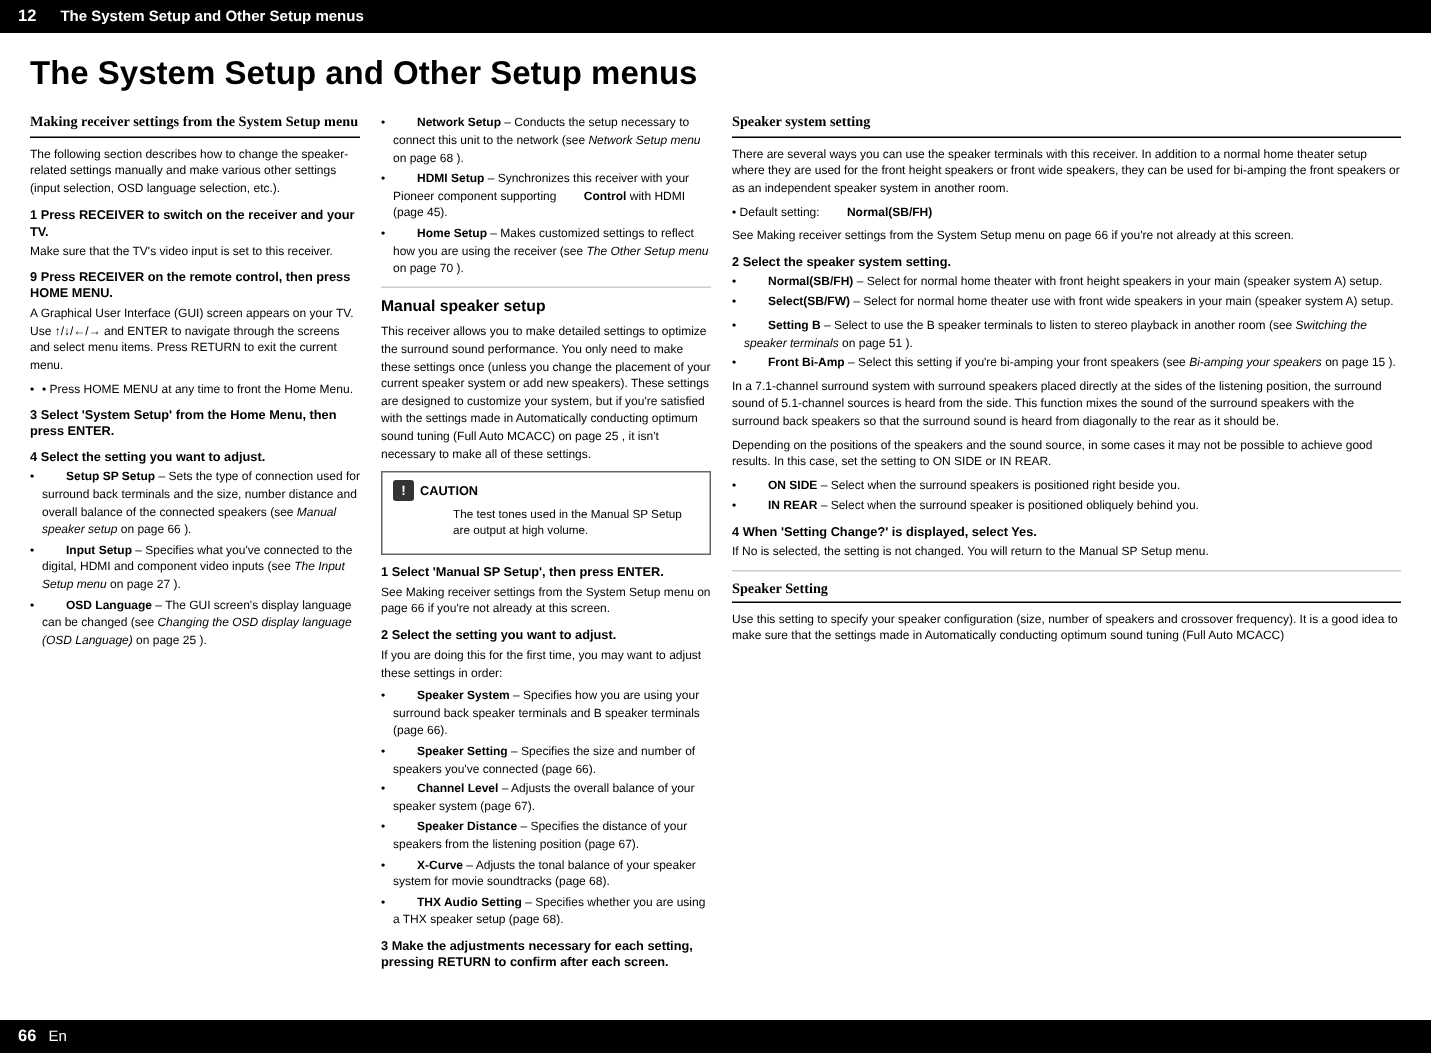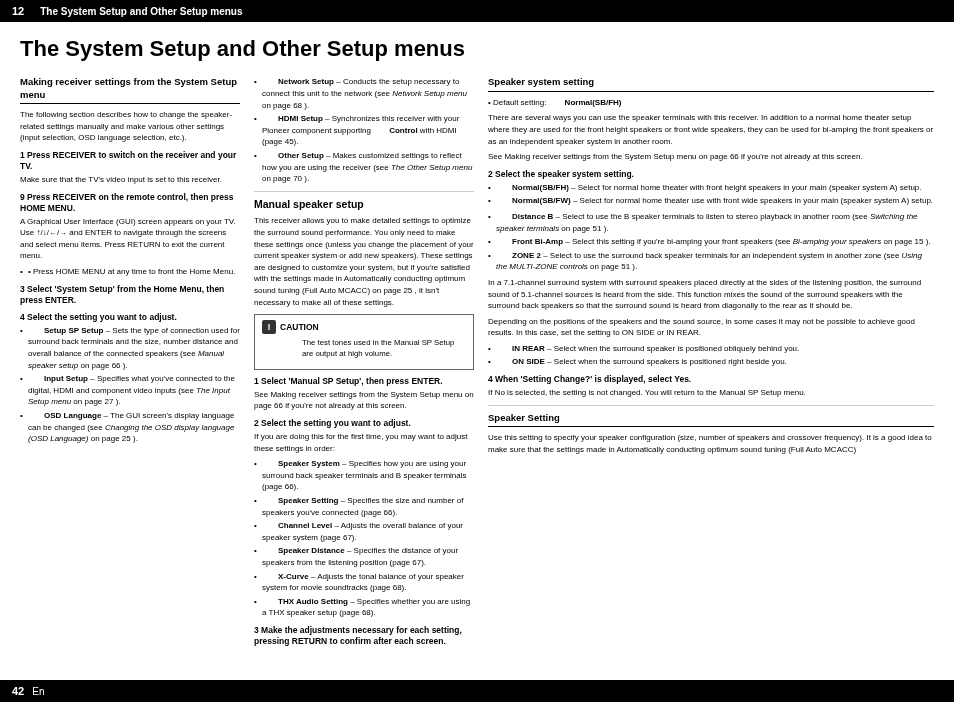--- a/index.html
+++ b/index.html
@@ -87,20 +87,21 @@
       flex: 1;
     }
     
     .section-heading {
       font-size: 9.5px;
       font-weight: bold;
       border-bottom: 1px solid #000;
       padding-bottom: 2px;
       margin-bottom: 5px;
       line-height: 1.3;
+      font-family: Liberation Serif, serif;
     }
     .section-heading-lg {
       font-size: 10.5px;
       font-weight: bold;
       margin-bottom: 4px;
       line-height: 1.3;
     }
     p {
       font-size: 8px;
       line-height: 1.45;
@@ -217,21 +218,21 @@
           <li><b>Setup SP Setup</b> – Sets the type of connection used for surround back terminals and the size, number distance and overall balance of the connected speakers (see <i>Manual speaker setup</i> on page 66 ).</li>
           <li><b>Input Setup</b> – Specifies what you've connected to the digital, HDMI and component video inputs (see <i>The Input Setup menu</i> on page 27 ).</li>
           <li><b>OSD Language</b> – The GUI screen's display language can be changed (see <i>Changing the OSD display language (OSD Language)</i> on page 25 ).</li>
         </ul>
       </div>
 
       <div class="col-mid">
         <ul>
           <li><b>Network Setup</b> – Conducts the setup necessary to connect this unit to the network (see <i>Network Setup menu</i> on page 68 ).</li>
           <li><b>HDMI Setup</b> – Synchronizes this receiver with your Pioneer component supporting <b>Control</b> with HDMI (page 45).</li>
-          <li><b>Other Setup</b> – Makes customized settings to reflect how you are using the receiver (see <i>The Other Setup menu</i> on page 70 ).</li>
+          <li><b>Home Setup</b> – Makes customized settings to reflect how you are using the receiver (see <i>The Other Setup menu</i> on page 70 ).</li>
         </ul>
 
         <hr class="divider">
 
         <div class="section-heading-lg">Manual speaker setup</div>
         <p>This receiver allows you to make detailed settings to optimize the surround sound performance. You only need to make these settings once (unless you change the placement of your current speaker system or add new speakers). These settings are designed to customize your system, but if you're satisfied with the settings made in Automatically conducting optimum sound tuning (Full Auto MCACC) on page 25 , it isn't necessary to make all of these settings.</p>
 
         <div class="caution-box">
           <div class="caution-title">
             <div class="caution-icon">!</div>
@@ -260,59 +261,58 @@
         </ul>
 
         <div class="step">
           <span>3   Make the adjustments necessary for each setting, pressing RETURN to confirm after each screen.</span>
         </div>
       </div>
 
       <div class="col-right">
 
         <div class="section-heading">Speaker system setting</div>
+        <p>There are several ways you can use the speaker terminals with this receiver. In addition to a normal home theater setup where they are used for the front height speakers or front wide speakers, they can be used for bi-amping the front speakers or as an independent speaker system in another room.</p>
         <p>• Default setting: <b>Normal(SB/FH)</b></p>
-        <p>There are several ways you can use the speaker terminals with this receiver. In addition to a normal home theater setup where they are used for the front height speakers or front wide speakers, they can be used for bi-amping the front speakers or as an independent speaker system in another room.</p>
 
         <p>See Making receiver settings from the System Setup menu on page 66 if you're not already at this screen.</p>
 
         <div class="step">
           <span>2   Select the speaker system setting.</span>
         </div>
         <ul>
           <li><b>Normal(SB/FH)</b> – Select for normal home theater with front height speakers in your main (speaker system A) setup.</li>
-          <li><b>Normal(SB/FW)</b> – Select for normal home theater use with front wide speakers in your main (speaker system A) setup.</li>
-        </ul>
-
-        <ul>
-          <li><b>Distance B</b> – Select to use the B speaker terminals to listen to stereo playback in another room (see <i>Switching the speaker terminals</i> on page 51 ).</li>
+          <li><b>Select(SB/FW)</b> – Select for normal home theater use with front wide speakers in your main (speaker system A) setup.</li>
+        </ul>
+
+        <ul>
+          <li><b>Setting B</b> – Select to use the B speaker terminals to listen to stereo playback in another room (see <i>Switching the speaker terminals</i> on page 51 ).</li>
           <li><b>Front Bi-Amp</b> – Select this setting if you're bi-amping your front speakers (see <i>Bi-amping your speakers</i> on page 15 ).</li>
-          <li><b>ZONE 2</b> – Select to use the surround back speaker terminals for an independent system in another zone (see <i>Using the MULTI-ZONE controls</i> on page 51 ).</li>
         </ul>
 
         <p>In a 7.1-channel surround system with surround speakers placed directly at the sides of the listening position, the surround sound of 5.1-channel sources is heard from the side. This function mixes the sound of the surround speakers with the surround back speakers so that the surround sound is heard from diagonally to the rear as it should be.</p>
         <p>Depending on the positions of the speakers and the sound source, in some cases it may not be possible to achieve good results. In this case, set the setting to ON SIDE or IN REAR.</p>
         <ul>
+          <li><b>ON SIDE</b> – Select when the surround speakers is positioned right beside you.</li>
           <li><b>IN REAR</b> – Select when the surround speaker is positioned obliquely behind you.</li>
-          <li><b>ON SIDE</b> – Select when the surround speakers is positioned right beside you.</li>
         </ul>
 
         <div class="step">
           <span>4   When 'Setting Change?' is displayed, select Yes.</span>
         </div>
         <p>If No is selected, the setting is not changed. You will return to the Manual SP Setup menu.</p>
 
         <hr class="divider">
 
         <div class="section-heading">Speaker Setting</div>
         <p>Use this setting to specify your speaker configuration (size, number of speakers and crossover frequency). It is a good idea to make sure that the settings made in Automatically conducting optimum sound tuning (Full Auto MCACC)</p>
 
       </div>
 
     </div>
   </div>
 
   <div class="bottom-bar">
-    <span class="bottom-bar-number">42</span>
+    <span class="bottom-bar-number">66</span>
     <span class="bottom-bar-en">En</span>
   </div>
 
 </div>
 
 </body></html>

